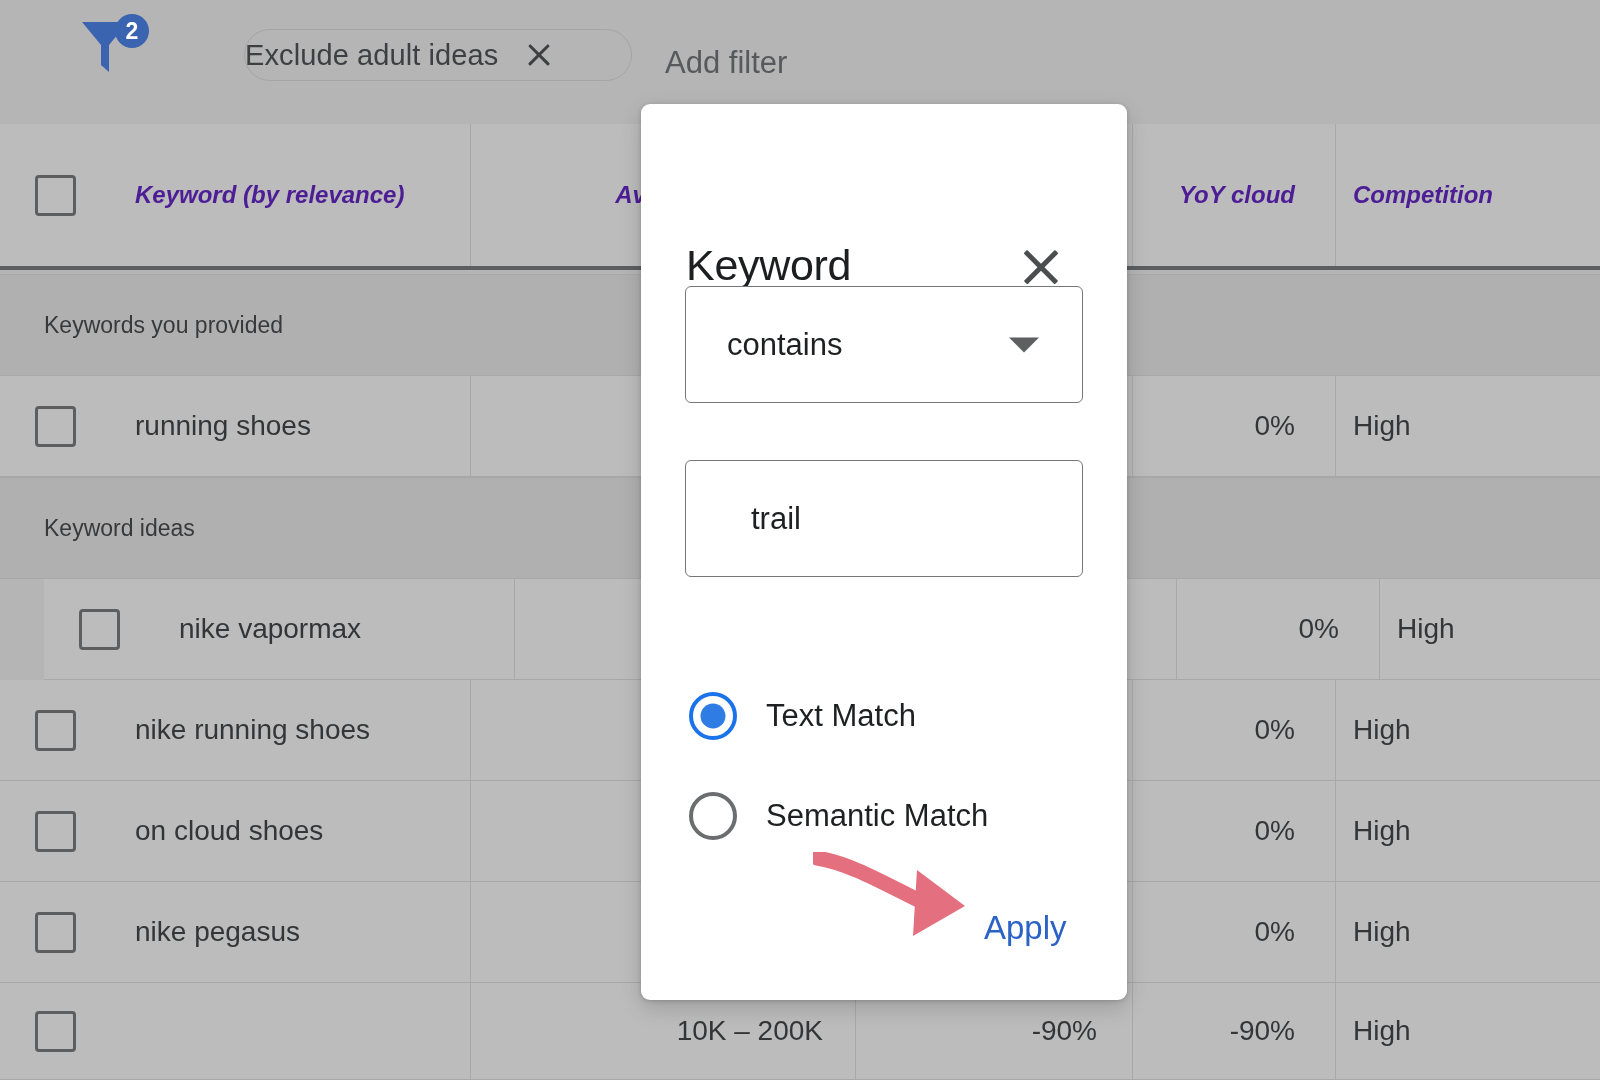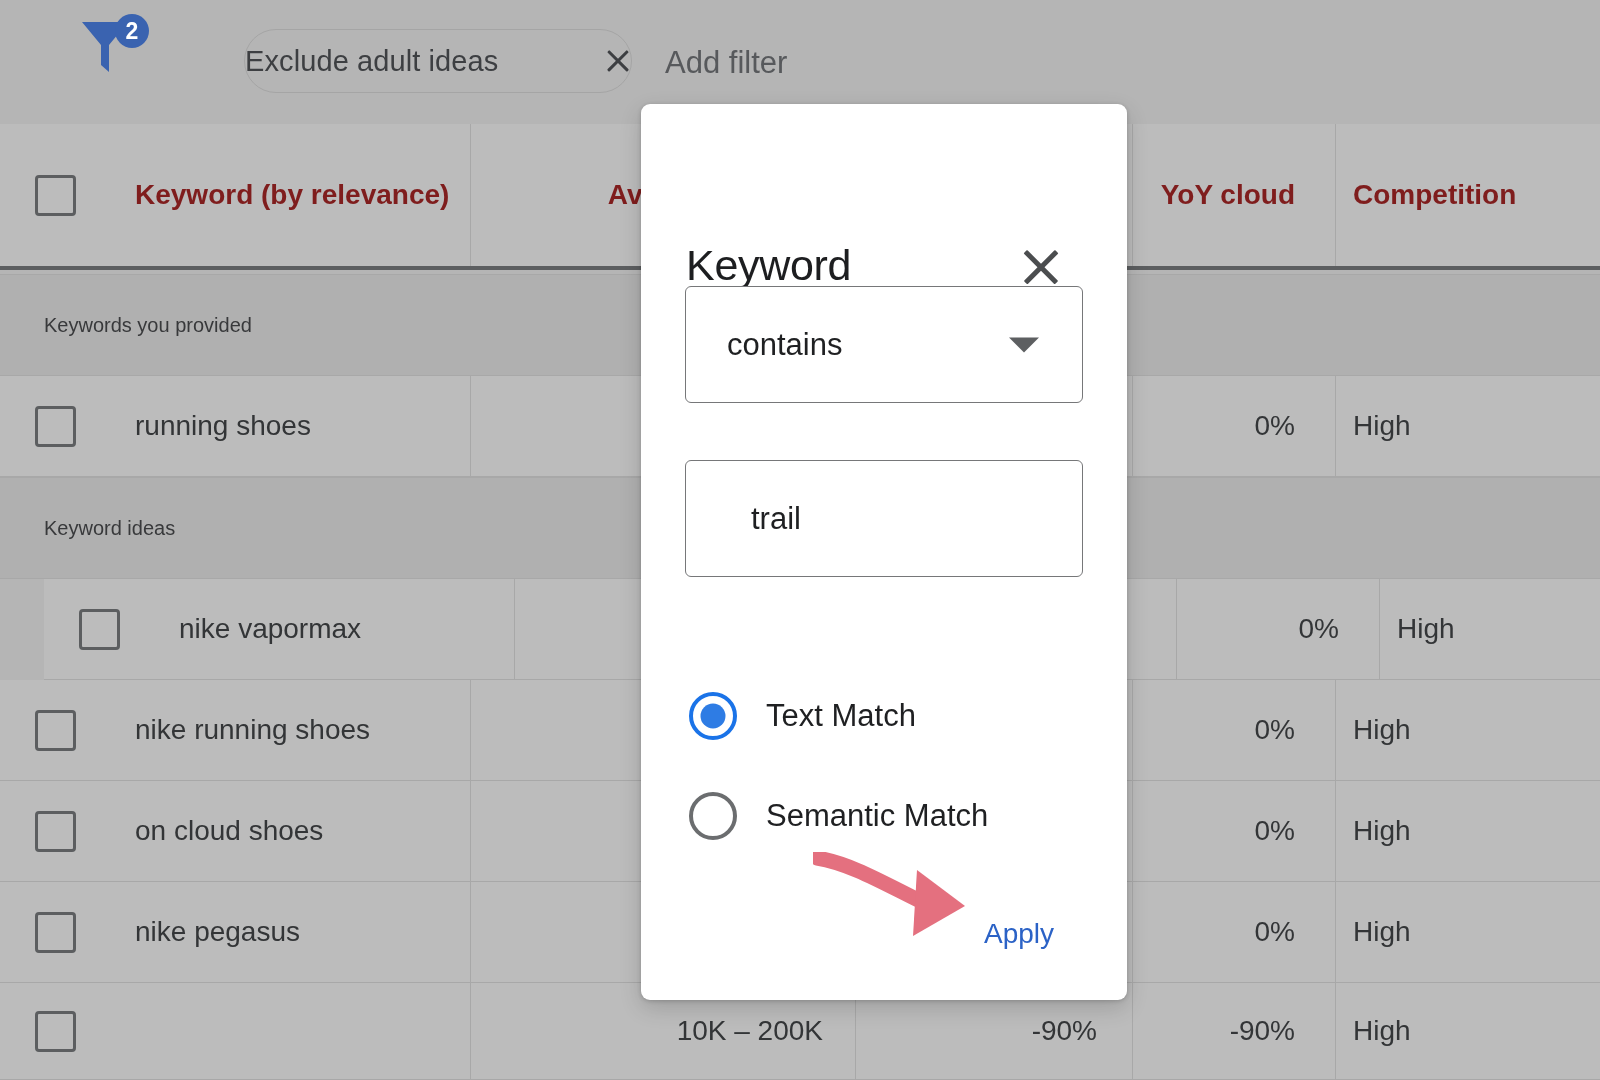--- a/index.html
+++ b/index.html
@@ -28,26 +28,26 @@
   .funnel-wrap {
     position: absolute;
     left: 78px; top: 14px;
     width: 76px; height: 62px;
   }
   .funnel-wrap svg { display: block; }
 
   .chip {
     position: absolute;
     left: 244px; top: 29px;
-    width: 388px; height: 64px;
+    width: 388px; height: 52px;
     border: 1.6px solid #a5a5a5;
     border-radius: 34px;
     display: flex;
     align-items: center;
-    justify-content: space-between;
+    justify-content: flex-start;
     gap: 28px;
     background: transparent;
   }
   .chip-label {
     font-size: 29px;
     color: #3d3f42;
     letter-spacing: .1px;
   }
   .chip-x {
     width: 26px; height: 26px;
@@ -122,35 +122,36 @@
   .c-comp  { left: 1335px; width: 265px; padding-left: 18px; }
 
   .vline {
     position: absolute;
     top: 0; bottom: 0;
     width: 1px;
     background: #a8a8a8;
   }
 
   .hdr-text {
-    font-size: 28px;
+    font-size: 24px;
     font-weight: bold;
-    color: #7f1d1d;
+    color: #4c1d95;
     white-space: nowrap;
+    font-style: italic;
   }
   .cell-text {
     font-size: 28px;
     color: #333537;
     white-space: nowrap;
   }
   .group-text {
     position: absolute;
     left: 44px; top: 50%;
     transform: translateY(-50%);
-    font-size: 20px;
+    font-size: 23px;
     color: #38393b;
   }
 
   .cbox {
     width: 41px; height: 41px;
     border: 3.4px solid #5c5e60;
     border-radius: 4px;
     background: transparent;
   }
 
@@ -268,25 +269,24 @@
   .radio-label {
     font-size: 31px;
     color: #1f2022;
     margin-left: 29px;
     white-space: nowrap;
   }
 
   .apply {
     position: absolute;
     left: 343px; top: 805px;
-    font-size: 28px;
+    font-size: 33px;
     color: #2b62c6;
     cursor: pointer;
     white-space: nowrap;
-    margin-top: 9px;
   }
 
   .arrow {
     position: absolute;
     left: 172px; top: 748px;
     width: 180px; height: 90px;
     pointer-events: none;
   }
 </style>
 </head>

